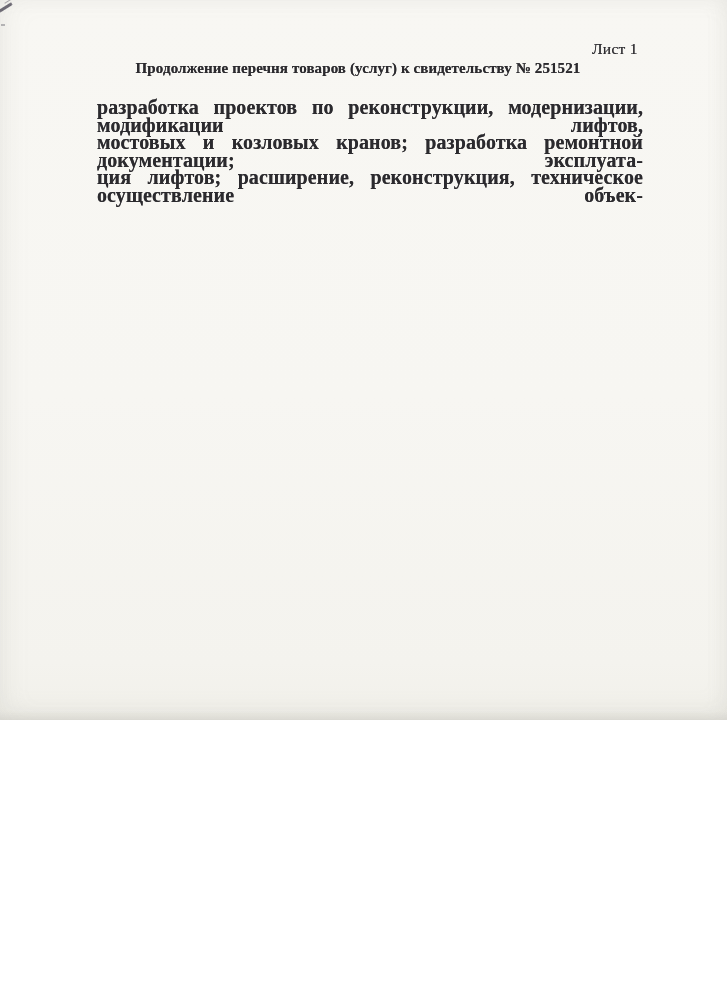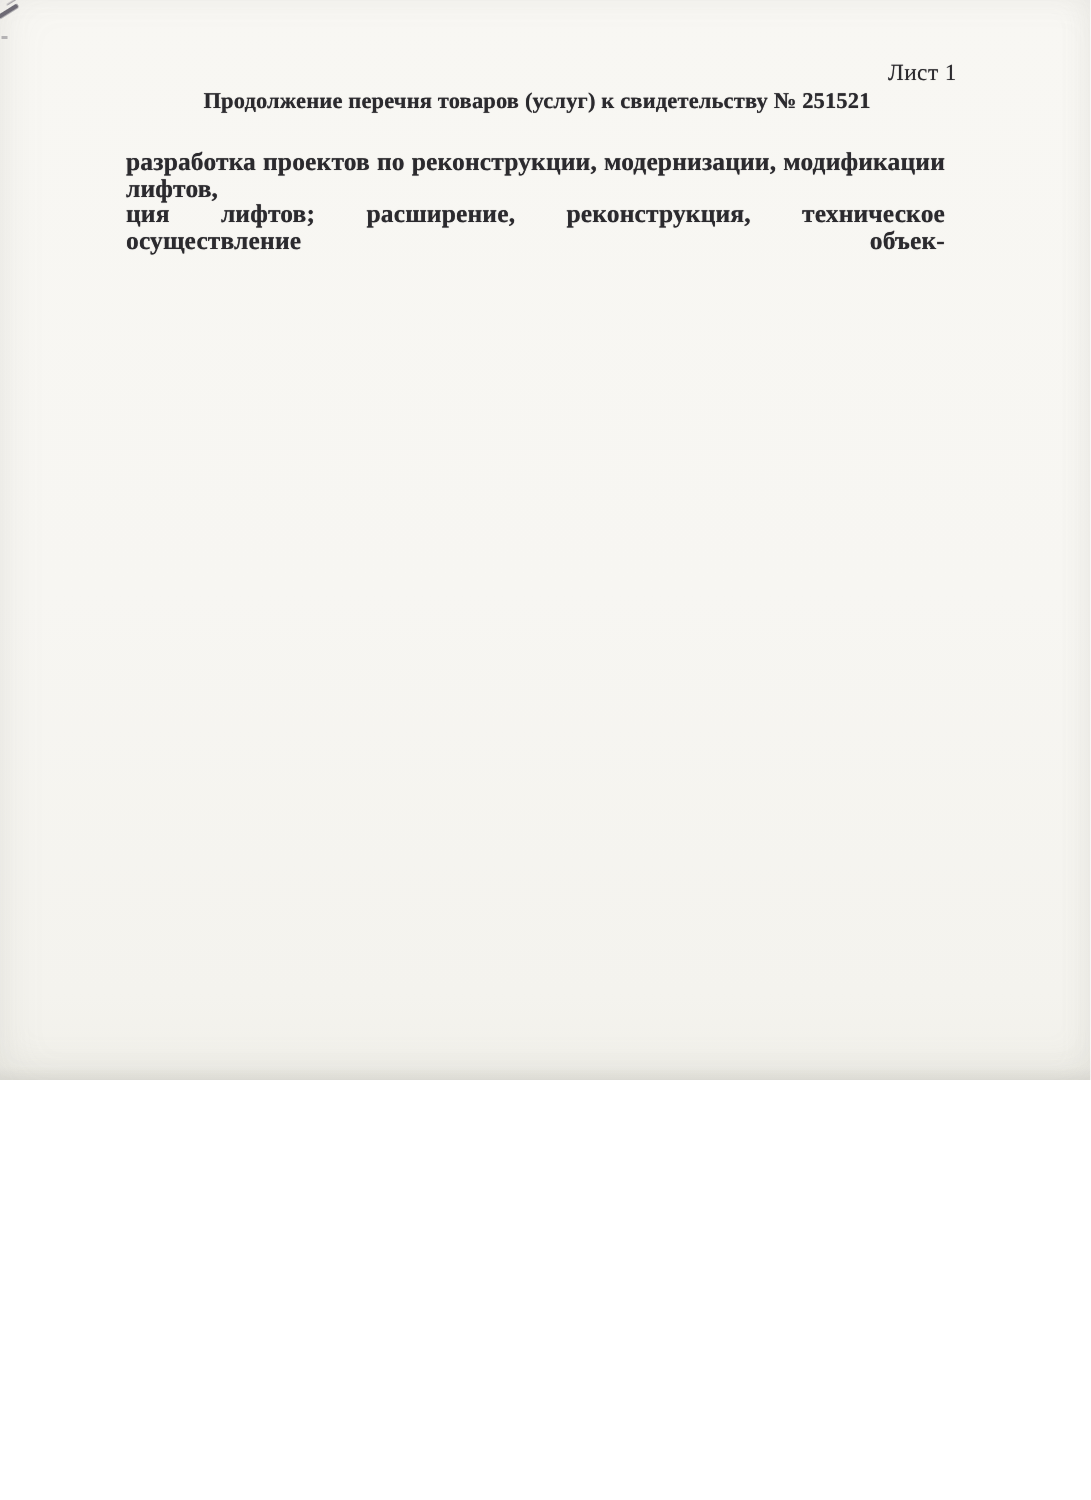--- a/index.html
+++ b/index.html
@@ -40,23 +40,23 @@
     font-weight: bold;
     white-space: nowrap;
     letter-spacing: 0.1px;
     text-shadow: 0 0 0.5px rgba(43,42,46,0.75);
   }
 
   
   .paragraph {
     position: absolute;
     top: 99px;
-    left: 84px;
+    left: 97px;
     width: 546px;
-    font-size: 17px;
+    font-size: 20px;
     font-weight: bold;
     line-height: 17.6px;
     letter-spacing: 0.1px;
     text-shadow: 0 0 0.5px rgba(43,42,46,0.75);
   }
   .pline {
     text-align: justify;
     text-align-last: justify;
     white-space: normal;
   }
@@ -188,20 +188,21 @@
 
   <div class="corner-mark"></div>
   <div class="corner-speck"></div>
 
   <div class="sheet-label">Лист 1</div>
 
   <div class="doc-title">Продолжение перечня товаров (услуг) к свидетельству № 251521</div>
 
   <div class="paragraph">
     <div class="pline">разработка проектов по реконструкции, модернизации, модификации лифтов,</div>
+    <div class="pline">мостовых и козловых кранов; разработка ремонтной документации; эксплуата-</div>
     <div class="pline">ция лифтов; расширение, реконструкция, техническое осуществление объек-</div>
   </div>
 
   <div class="seal">
     <div class="seal-ring"></div>
     <div class="seal-ring inner"></div>
     <div class="seal-emblem"></div>
     <div class="seal-scribble"></div>
     <div class="seal-tail"></div>
     <div class="seal-dot"></div>

